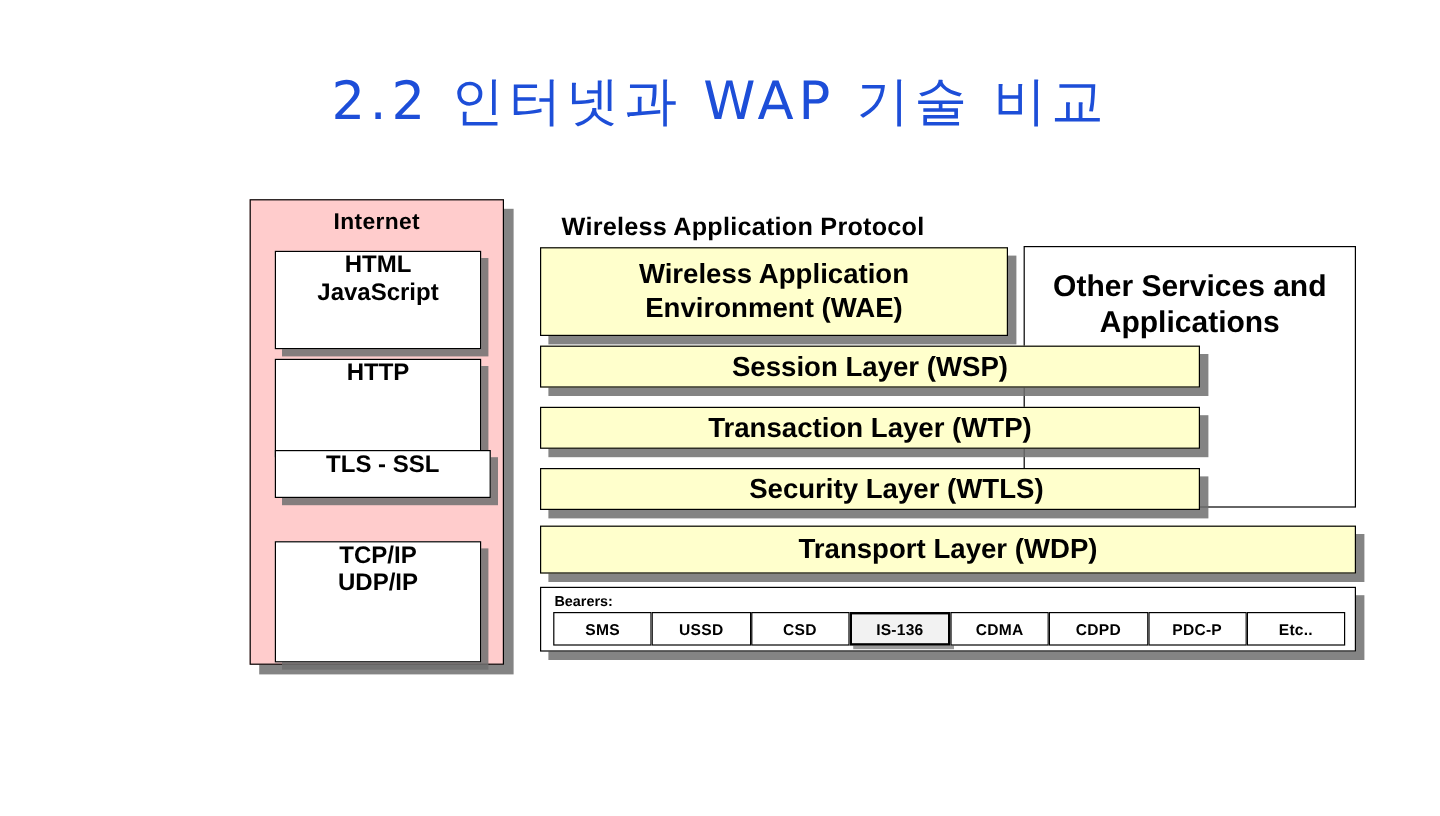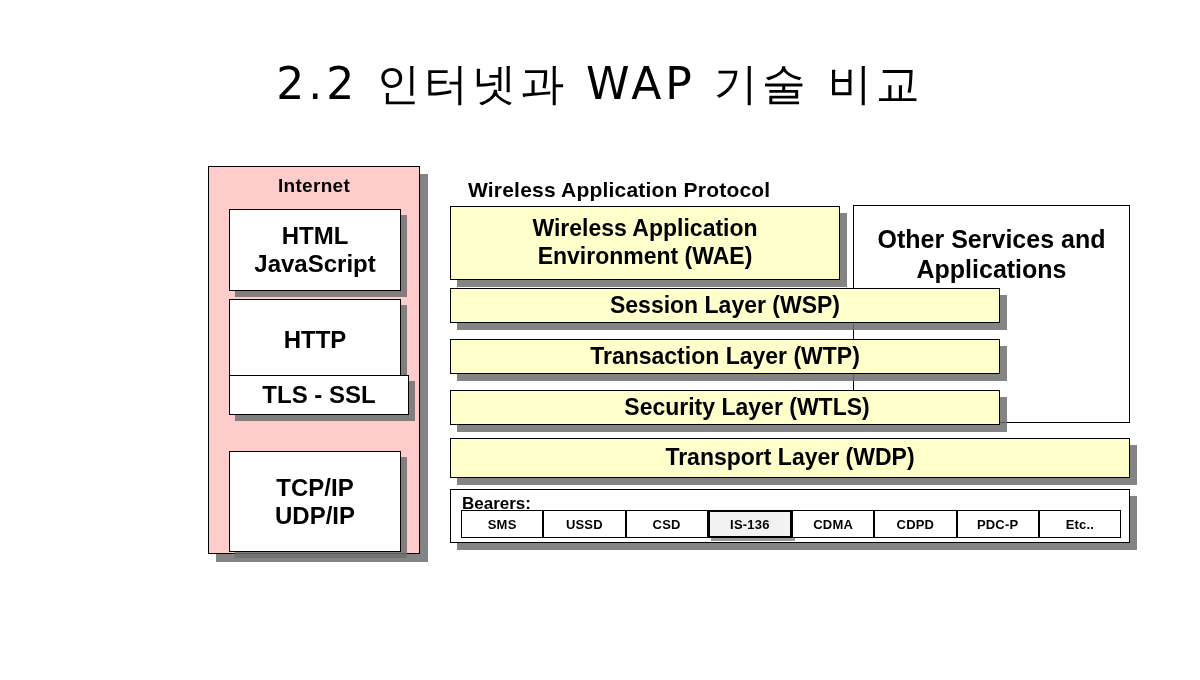--- a/index.html
+++ b/index.html
@@ -20,21 +20,21 @@
   #slide-title {
     position: absolute;
     left: 0;
     top: 55px;
     width: 1200px;
     text-align: center;
     font-family: "DejaVu Sans", sans-serif;
     font-size: 44px;
     font-weight: 400;
     letter-spacing: 4px;
-    color: #000000;
+    color: #1d4ed8;
     white-space: nowrap;
   }
 
   
   #internet-panel {
     position: absolute;
     left: 208px;
     top: 166px;
     width: 212px;
     height: 388px;
@@ -52,24 +52,23 @@
     font-size: 19px;
     font-weight: bold;
     letter-spacing: 0.3px;
   }
   .internet-box {
     position: absolute;
     background: #ffffff;
     border: 1.5px solid #000000;
     box-sizing: border-box;
     display: flex;
-    align-items: center;
     justify-content: center;
     text-align: center;
-    font-size: 24px;
+    font-size: 20px;
     font-weight: bold;
     line-height: 1.15;
     box-shadow: 6px 6px 0 0 rgba(110,110,110,0.85);
   }
   #internet-box-0 { left: 20px; top: 42px;  width: 172px; height: 82px; }
   #internet-box-1 { left: 20px; top: 132px; width: 172px; height: 82px; }
   #internet-box-2 { left: 20px; top: 208px; width: 180px; height: 40px; }
   #internet-box-3 { left: 20px; top: 284px; width: 172px; height: 101px; }
 
   
@@ -135,21 +134,21 @@
     height: 54px;
     background: #ffffff;
     border: 1.5px solid #000000;
     box-sizing: border-box;
     box-shadow: 7px 7px 0 0 rgba(110,110,110,0.85);
   }
   #bearers-label {
     position: absolute;
     left: 11px;
     top: 4px;
-    font-size: 17px;
+    font-size: 12px;
     font-weight: bold;
   }
   #bearers-list {
     position: absolute;
     left: 10px;
     top: 20px;
     width: 660px;
     height: 28px;
     display: flex;
     gap: 0;

